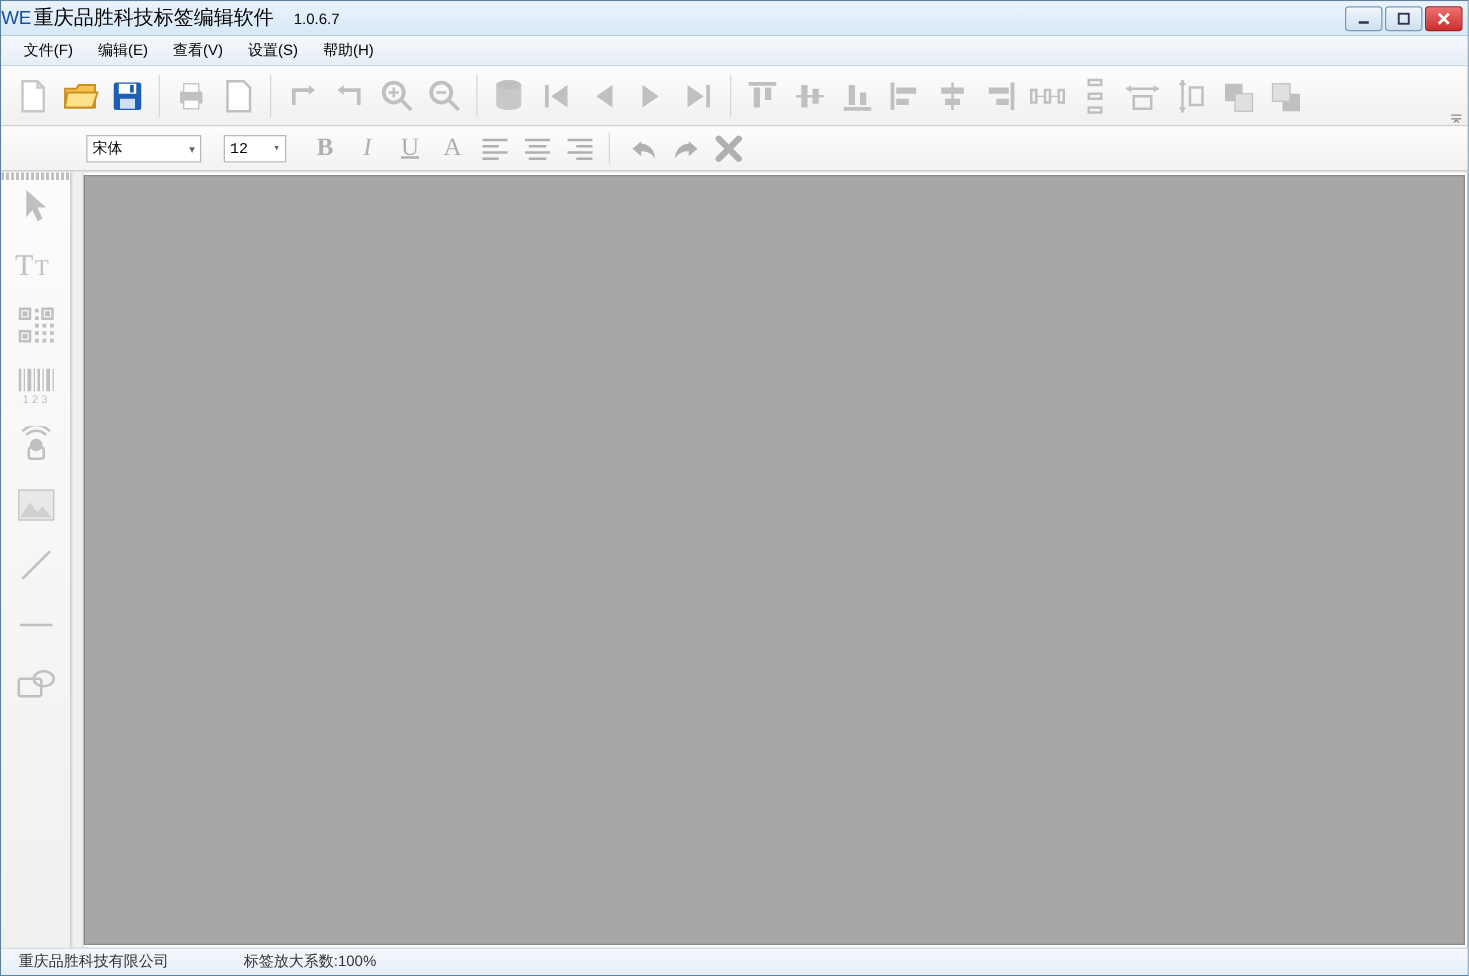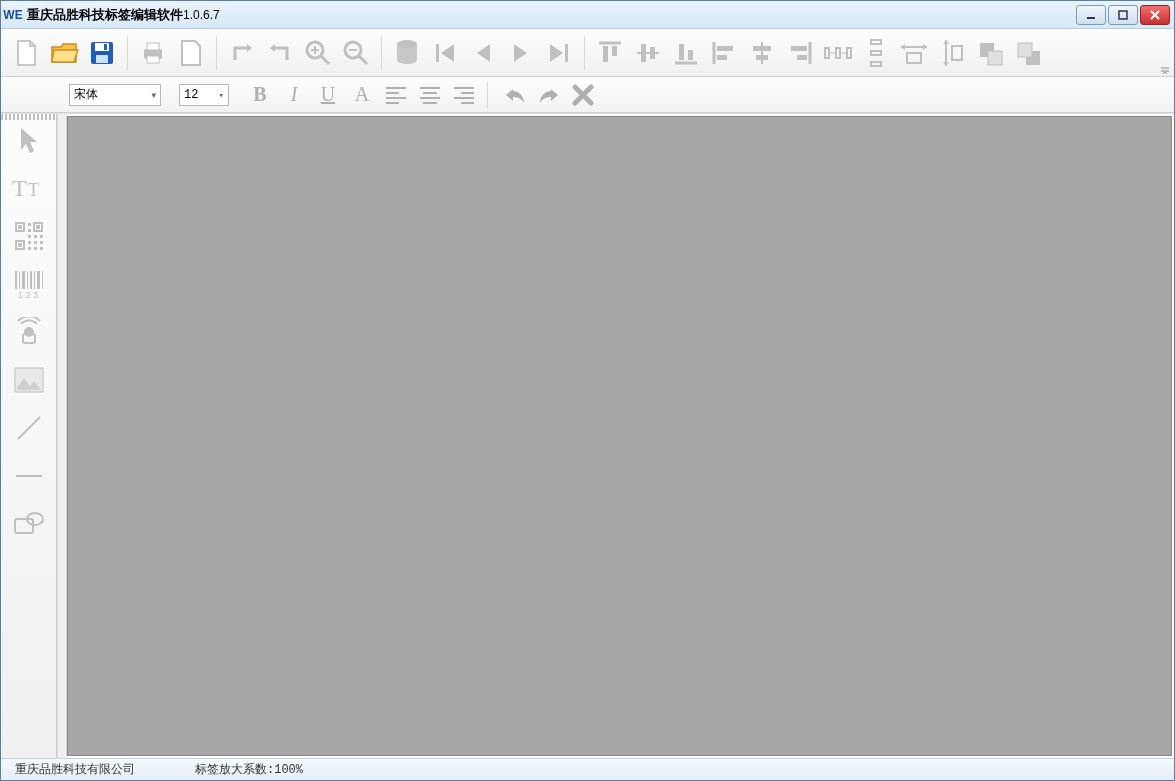--- a/index.html
+++ b/index.html
@@ -1,21 +1,21 @@
 <!DOCTYPE html>
 <html><head>
 <meta charset="utf-8">
 <style>
 * { box-sizing: border-box; margin: 0; padding: 0; }
 html, body { width: 1175px; height: 781px; font-family: "Microsoft YaHei", "SimSun", sans-serif; font-size: 12px; overflow: hidden; }
 .window { width: 1175px; height: 781px; display: flex; flex-direction: column; border: 1px solid #5a7fa0; background: #fff; }
 .titlebar { height: 28px; background: linear-gradient(#eaf3fb, #d7e8f7); display: flex; align-items: center; padding: 0 4px; border-bottom: 1px solid #b8cde0; }
-.titlebar .app-icon { width: 16px; height: 16px; margin-right: 6px; display: inline-flex; align-items: center; justify-content: center; color: #1a4fa0; font-weight: bold; font-size: 12px; }
-.titlebar .title { font-weight: bold; font-size: 13px; color: #000; text-align: right; }
-.titlebar .version { font-size: 12px; color: #000; }
+.titlebar .app-icon { width: 16px; height: 16px; margin-right: 6px; display: inline-flex; align-items: center; justify-content: center; color: #1a4fa0; font-weight: normal; font-size: 15px; }
+.titlebar .title { font-weight: normal; font-size: 16px; color: #000; text-align: right; }
+.titlebar .version { margin-left: 16px; font-size: 12px; color: #000; }
 .titlebar .spacer { flex: 1; }
 .win-btn { width: 30px; height: 20px; margin-left: 2px; border: 1px solid #7a9ab5; border-radius: 3px; display: inline-flex; align-items: center; justify-content: center; background: linear-gradient(#f0f6fb, #d0e0ef); cursor: pointer; }
 .win-btn.close { background: linear-gradient(#f07070, #c83030); border-color: #a02020; color: #fff; }
 .win-btn svg { width: 12px; height: 12px; }
 
 .menubar { height: 24px; background: linear-gradient(#f4f8fc, #e6eef6); border-bottom: 1px solid #c8d4e0; display: flex; align-items: center; padding: 0 8px; }
 .menubar .menu-item { padding: 3px 10px; cursor: pointer; font-size: 12px; color: #000; }
 
 .toolbar1 { height: 48px; background: linear-gradient(#fdfdfd, #f0f0f0); border-bottom: 1px solid #d0d0d0; display: flex; align-items: center; padding: 0 6px; position: relative;}
 .toolbar1 .tbtn { width: 38px; height: 38px; display: inline-flex; align-items: center; justify-content: center; cursor: pointer; border-radius: 3px; color: #c0c0c0;}
@@ -32,21 +32,21 @@
 .toolbar2 .sep { width: 1px; height: 26px; background: #d8d8d8; margin: 0 8px; }
 
 .workarea { flex: 1; display: flex; min-height: 0; border-top: 1px solid #e0e0e0; }
 .tooldock { width: 56px; background: linear-gradient(#fcfcfc,#f0f0f0); border-right: 1px solid #d0d0d0; display: flex; flex-direction: column; align-items: center; padding-top: 6px; gap: 8px; position: relative;}
 .tooldock::before { content:""; position:absolute; top:0; left:0; right:0; height:6px; background: repeating-linear-gradient(90deg,#c0c0c0 0 2px, transparent 2px 4px);}
 .dockbtn { width: 40px; height: 40px; display: flex; align-items: center; justify-content: center; color: #c0c0c0; cursor: pointer; border-radius: 3px; }
 .scroll-edge { width: 10px; background: #f0f0f0; border-left: 1px solid #d8d8d8; border-right: 1px solid #d8d8d8;}
 .canvas { flex: 1; background: #a7a7a7; border: 1px solid #888; margin: 2px 2px 2px 0;}
 
 .statusbar { height: 22px; background: linear-gradient(#f4f8fc,#e6eef6); border-top: 1px solid #c8d4e0; display: flex; align-items: center; padding: 4px 14px; font-size: 12px; color: #333;}
-.statusbar .cell2 { margin-left: 60px; font-family: Liberation Mono, monospace;}
+.statusbar .cell2 { margin-left: 60px;}
 
 .ic { display:block;}
 </style>
 </head>
 <body>
 
 <div class="window">
 
   <div class="titlebar">
     <span class="app-icon">WE</span>
@@ -64,20 +64,27 @@
         </svg>
     </span>
     <span class="win-btn close">
       <svg viewBox="0 0 12 12">
           <line x1="2" y1="2" x2="10" y2="10" stroke="#fff" stroke-width="2"></line>
           <line x1="10" y1="2" x2="2" y2="10" stroke="#fff" stroke-width="2"></line>
         </svg>
     </span>
   </div>
 
+  <div class="menubar">
+    <div class="menu-item">文件(F)</div>
+    <div class="menu-item">编辑(E)</div>
+    <div class="menu-item">查看(V)</div>
+    <div class="menu-item">设置(S)</div>
+    <div class="menu-item">帮助(H)</div>
+  </div>
 
   <div class="toolbar1">
     <div class="tbtn colored">
       <svg class="ic" width="30" height="30" viewBox="0 0 30 30">
           <path d="M7 3h12l5 5v19H7z" fill="#fff" stroke="#c8c8c8" stroke-width="2"></path>
           <path d="M19 3v5h5" fill="none" stroke="#c8c8c8" stroke-width="2"></path>
         </svg>
     </div>
     <div class="tbtn colored">
       <svg class="ic" width="30" height="30" viewBox="0 0 30 30">

